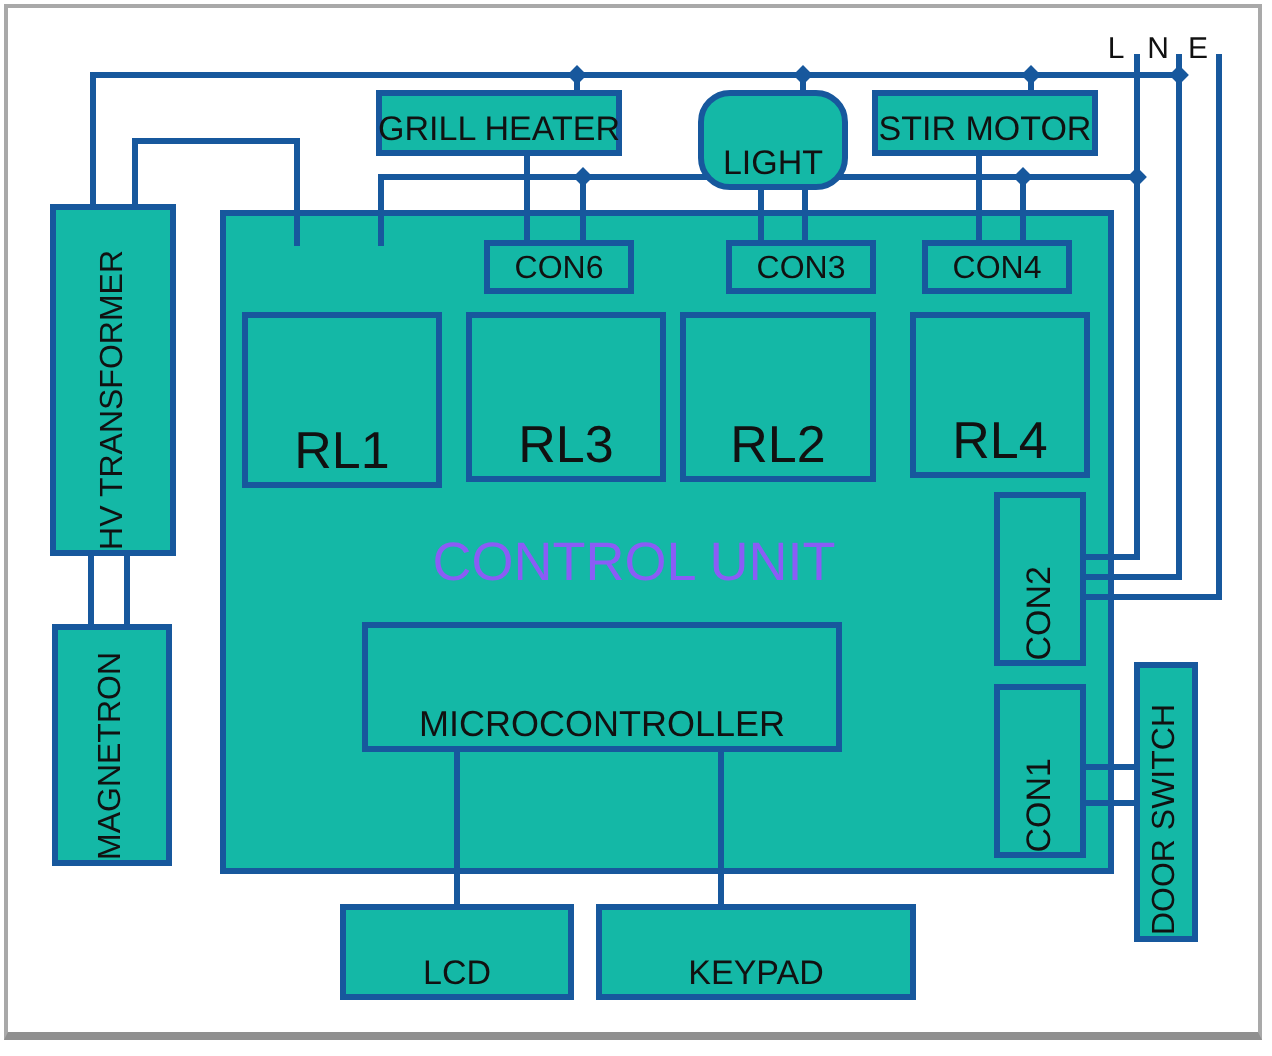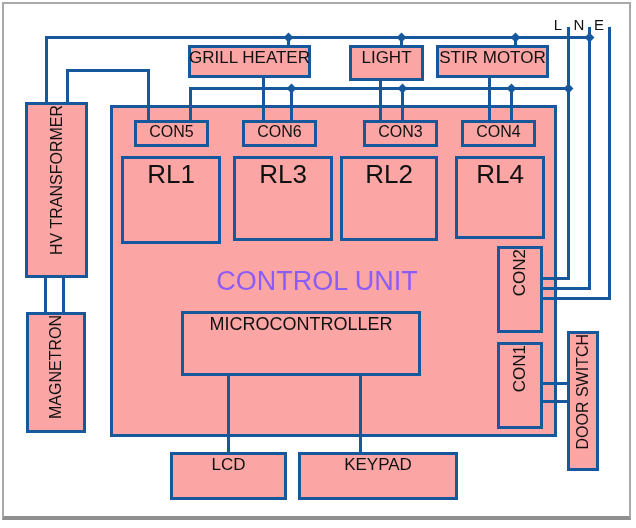--- a/index.html
+++ b/index.html
@@ -6,22 +6,22 @@
   .stage{
     position:relative;width:636px;height:528px;background:#ffffff;overflow:hidden;
     font-family:"Liberation Sans", sans-serif;color:#111;
   }
   .frame{
     position:absolute;left:2px;top:2px;width:629px;height:518px;
     border:2px solid #a9a9a9;border-bottom:4px solid #8f8f8f;box-sizing:border-box;
     pointer-events:none;
   }
   .box{
-    position:absolute;border:3px solid #17589d;background:#fca5a5;box-sizing:border-box;
-    display:flex;align-items:flex-start;justify-content:center;text-align:center;
+    position:absolute;border:3px solid #17589d;background:#14b8a6;box-sizing:border-box;
+    display:flex;align-items:flex-end;justify-content:center;text-align:center;
     white-space:nowrap;
   }
   .vtext{writing-mode:vertical-rl;transform:rotate(180deg);}
   .wire{position:absolute;background:#17589d;}
   .dot{position:absolute;width:7px;height:7px;background:#17589d;transform:rotate(45deg);}
   .lbl{position:absolute;font-size:15px;color:#111;width:16px;text-align:center;}
   .cu-title{position:absolute;left:157px;top:266px;width:320px;text-align:center;
     font-size:27px;letter-spacing:0px;color:#8b5cf6;}
   .fs17{font-size:17px;}
   .fs16{font-size:16px;}
@@ -86,30 +86,27 @@
   <div class="box fs16" style="left:25px;top:102px;width:63px;height:176px;">
     <span class="vtext">HV TRANSFORMER</span>
   </div>
   <div class="box fs16" style="left:26px;top:312px;width:60px;height:121px;">
     <span class="vtext">MAGNETRON</span>
   </div>
 
   <div class="box fs17" style="left:188px;top:45px;width:123px;height:33px;">
     <span>GRILL HEATER</span>
   </div>
-  <div class="box fs17" style="left:349px;top:45px;width:75px;height:36px;">
+  <div class="box fs17" style="left:349px;top:45px;width:75px;height:50px;border-radius:16px;">
     <span>LIGHT</span>
   </div>
   <div class="box fs17" style="left:436px;top:45px;width:113px;height:33px;">
     <span>STIR MOTOR</span>
   </div>
 
-  <div class="box fs16" style="left:134px;top:120px;width:75px;height:27px;">
-    <span>CON5</span>
-  </div>
   <div class="box fs16" style="left:242px;top:120px;width:75px;height:27px;">
     <span>CON6</span>
   </div>
   <div class="box fs16" style="left:347px;top:120px;width:75px;height:27px;margin-left:16px;">
     <span>CON3</span>
   </div>
   <div class="box fs16" style="left:461px;top:120px;width:75px;height:27px;">
     <span>CON4</span>
   </div>
 

